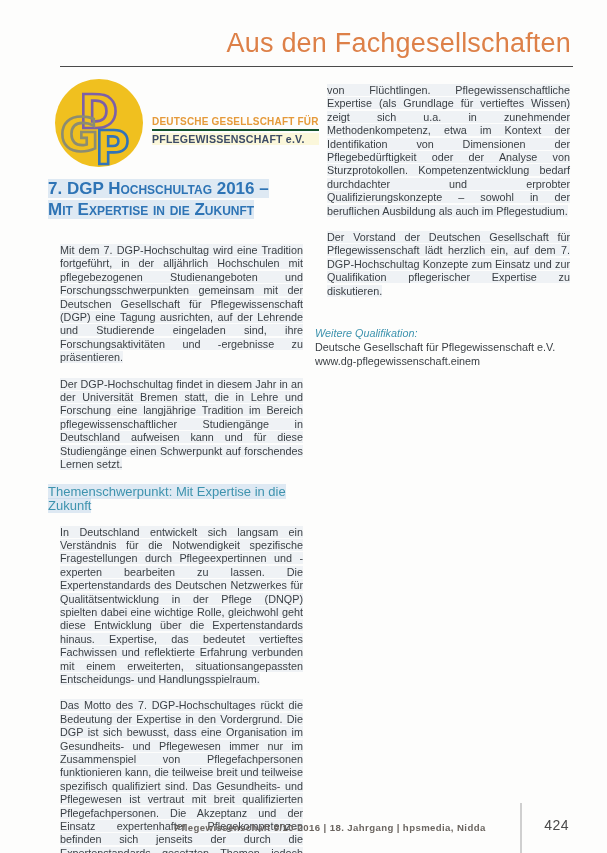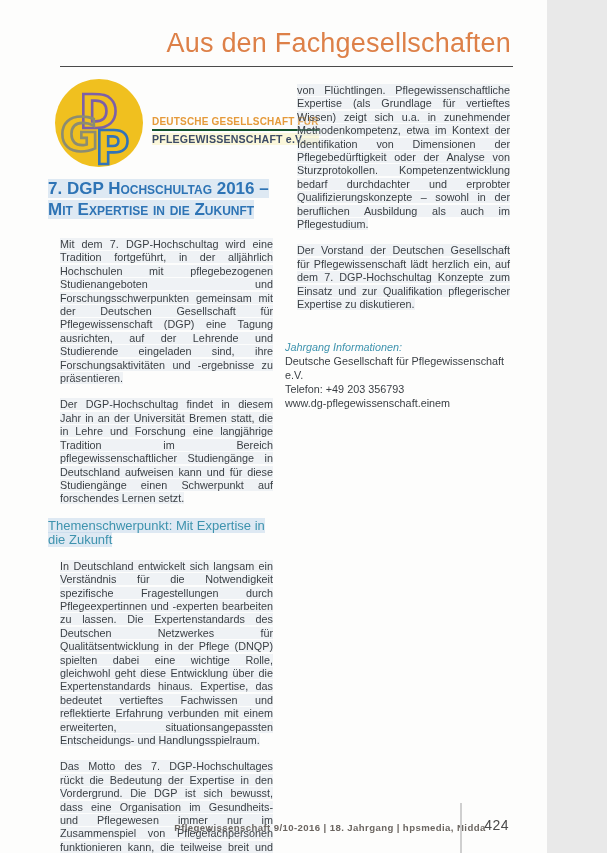--- a/index.html
+++ b/index.html
@@ -1,18 +1,18 @@
 <!DOCTYPE html>
 <html lang="de"><head>
 <meta charset="utf-8">
 <style>
   html,body{margin:0;padding:0;background:#e9e9e9;}
   .page{
     position:relative;
-    width:547px;height:853px;
+    width:607px;height:853px;
     background:#fdfdfc;
     font-family:"Liberation Sans","DejaVu Sans",sans-serif;
     color:#3a3f44;
     overflow:hidden;
     box-sizing:border-box;
   }
   
   .masthead{
     position:absolute;top:28px;left:60px;right:36px;
     text-align:right;
@@ -51,21 +51,21 @@
     border-bottom:2px solid #14532d;
     padding-bottom:2px;margin-bottom:2px;
   }
   .org2{
     font-size:10.6px;font-weight:700;letter-spacing:.2px;
     color:#3d4c66;white-space:nowrap;
     background:rgba(242,216,28,.15);
   }
   
   .article-heading{
-    margin:8px 0 18px 0;
+    margin:8px 0 24px 0;
     font-size:17px;line-height:21px;font-weight:600;
     font-variant:small-caps;
     color:#2e74b5;
   }
   .subheading{
     margin:2px 0 13px 0;
     font-size:13px;line-height:14px;font-weight:400;
     color:#3e93ae;
   }
   
@@ -130,23 +130,22 @@
       <p class="para"><span class="wash">In Deutschland entwickelt sich langsam ein Verständnis für die Notwendigkeit spezifische Fragestellungen durch Pflegeexpertinnen und -experten bearbeiten zu lassen. Die Expertenstandards des Deutschen Netzwerkes für Qualitätsentwicklung in der Pflege (DNQP) spielten dabei eine wichtige Rolle, gleichwohl geht diese Entwicklung über die Expertenstandards hinaus. Expertise, das bedeutet vertieftes Fachwissen und reflektierte Erfahrung verbunden mit einem erweiterten, situationsangepassten Entscheidungs- und Handlungsspielraum.</span></p>
       <p class="para"><span class="wash">Das Motto des 7. DGP-Hochschultages rückt die Bedeutung der Expertise in den Vordergrund. Die DGP ist sich bewusst, dass eine Organisation im Gesundheits- und Pflegewesen immer nur im Zusammenspiel von Pflegefachpersonen funktionieren kann, die teilweise breit und teilweise spezifisch qualifiziert sind. Das Gesundheits- und Pflegewesen ist vertraut mit breit qualifizierten Pflegefachpersonen. Die Akzeptanz und der Einsatz expertenhafter Pflegekompetenzen befinden sich jenseits der durch die Expertenstandards gesetzten Themen jedoch noch in den Kinderschuhen.</span></p>
 
     </div>
 
     <div class="col col-right">
       <p class="para"><span class="wash">von Flüchtlingen. Pflegewissenschaftliche Expertise (als Grundlage für vertieftes Wissen) zeigt sich u.a. in zunehmender Methodenkompetenz, etwa im Kontext der Identifikation von Dimensionen der Pflegebedürftigkeit oder der Analyse von Sturzprotokollen. Kompetenzentwicklung bedarf durchdachter und erprobter Qualifizierungskonzepte – sowohl in der beruflichen Ausbildung als auch im Pflegestudium.</span></p>
       <p class="para"><span class="wash">Der Vorstand der Deutschen Gesellschaft für Pflegewissenschaft lädt herzlich ein, auf dem 7. DGP-Hochschultag Konzepte zum Einsatz und zur Qualifikation pflegerischer Expertise zu diskutieren.</span></p>
 
       <div class="info-block">
-        <div class="info-label">Jahrgang Informationen:</div>
+        <div class="info-label">Weitere Qualifikation:</div>
         <div class="info-line">Deutsche Gesellschaft für Pflegewissenschaft e.V.</div>
-        <div class="info-line">Telefon: +49 203 356793</div>
         <div class="info-line">www.dg-pflegewissenschaft.einem</div>
       </div>
     </div>
 
   </div>
 
   <div class="footer-text">Pflegewissenschaft 9/10-2016 | 18. Jahrgang | hpsmedia, Nidda</div>
   <div class="footer-rule"></div>
   <div class="page-number">424</div>
 

